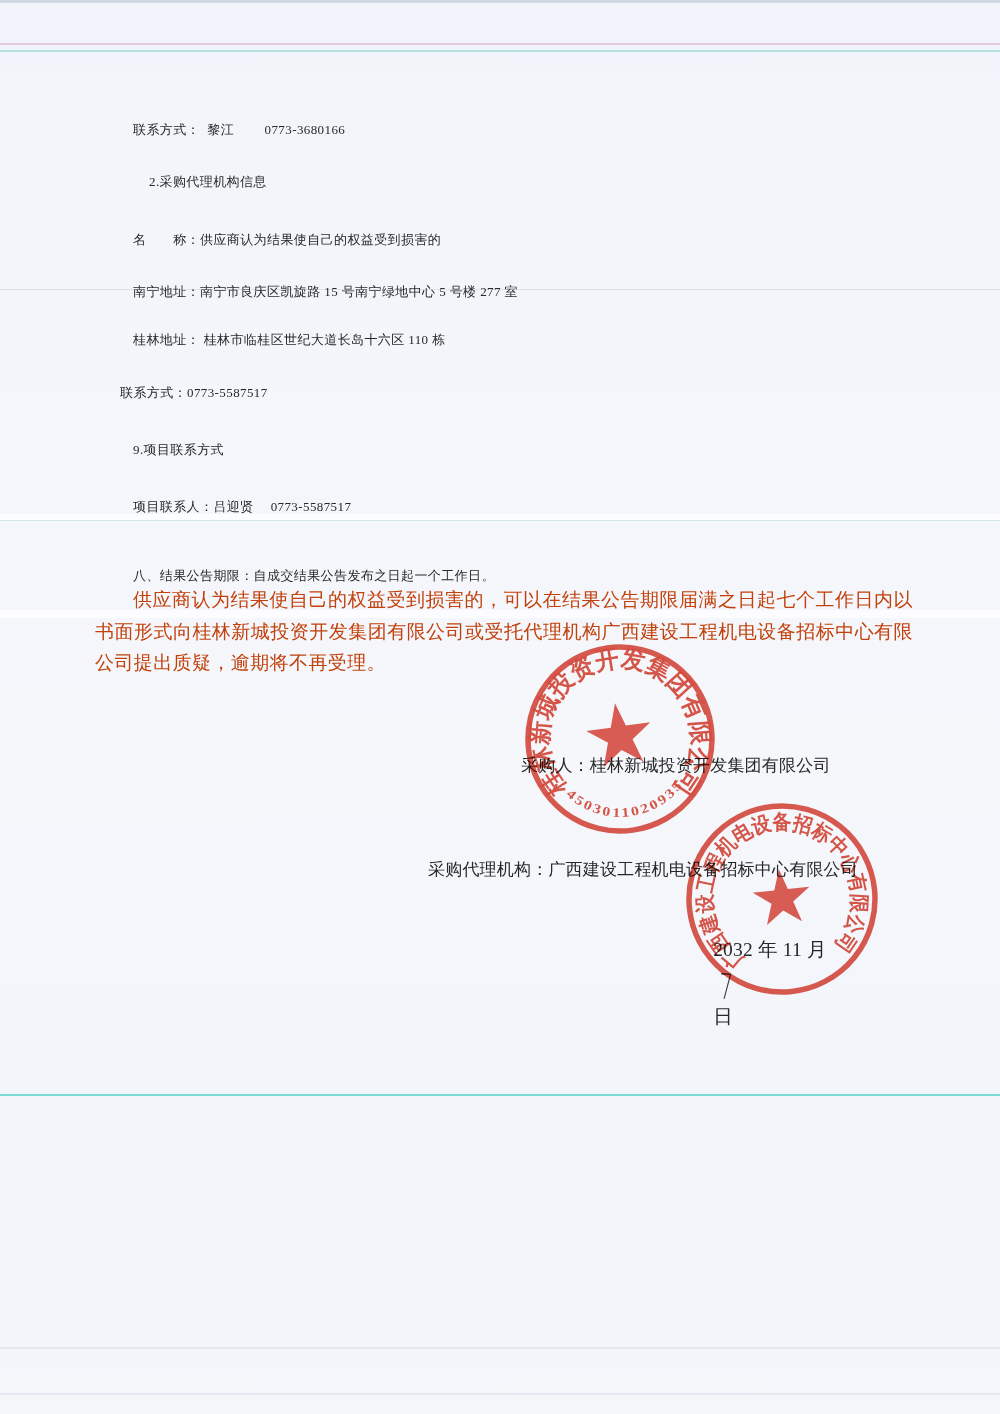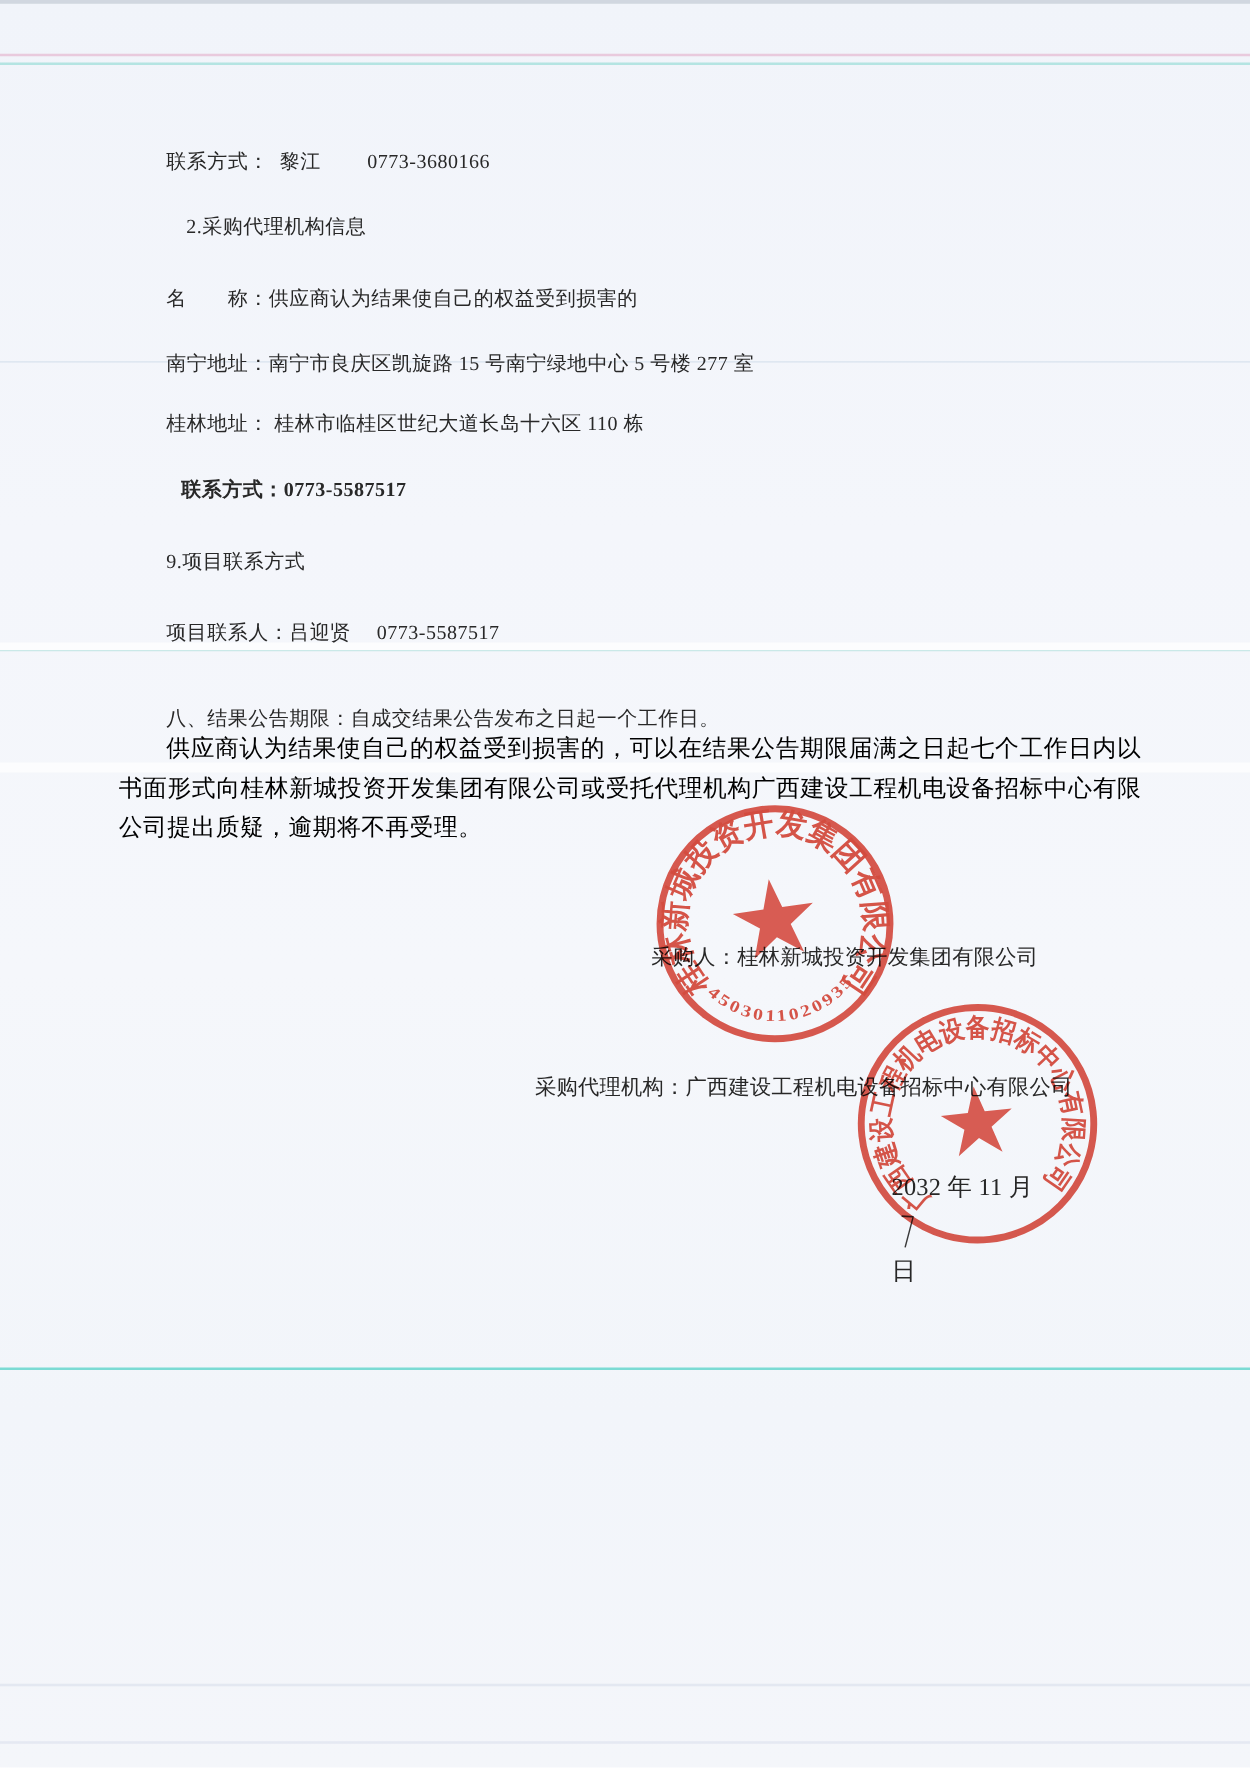--- a/index.html
+++ b/index.html
@@ -19,32 +19,32 @@
   .faint-line1{ top:289px; height:1px; background:rgba(205,218,232,.7); }
   .white-band1{ top:514px; height:6px; background:rgba(255,255,255,.75); }
   .cyan-line2 { top:520px; height:1px; background:rgba(160,220,214,.5); }
   .white-band2{ top:610px; height:8px; background:rgba(255,255,255,.7); }
   .cyan-line3 { top:1094px; height:2px; background:rgba(92,212,202,.8); }
   .faint-line2{ top:1347px; height:2px; background:rgba(214,220,233,.55); }
   .faint-line3{ top:1393px; height:2px; background:rgba(214,220,233,.5); }
 
   .line {
     position:absolute;
-    font-size:16px;
+    font-size:13px;
     line-height:24px;
     white-space:pre;
     color:#282828;
     letter-spacing:.4px;
   }
   .para {
     position:absolute;
     left:95px; top:584px; width:818px;
     font-size:19px; line-height:31.6px;
     text-align:justify; text-indent:38px;
-    color:#000000; letter-spacing:.4px;
+    color:#c2410c; letter-spacing:.4px;
   }
   .sign { position:absolute; font-size:17px; white-space:pre; color:#272727; letter-spacing:.2px; }
   .buyer-sign  { left:521px; top:754px; }
   .agency-sign { left:428px; top:858px; }
   .date-line   { left:703px; top:914px; font-size:19.5px; }
   .date-line .day {
     display:inline-block;
     font-family:"DejaVu Sans", sans-serif;
     font-size:35px; font-weight:300;
     transform:scaleX(.62) rotate(2deg) translateY(4px);
@@ -68,21 +68,21 @@
 <div class="scanline white-band2"></div>
 <div class="scanline cyan-line3"></div>
 <div class="scanline faint-line2"></div>
 <div class="scanline faint-line3"></div>
 
 <div class="line" style="left:133px; top:118px;">联系方式：  黎江　　 0773-3680166</div>
 <div class="line" style="left:149px; top:170px;">2.采购代理机构信息</div>
 <div class="line" style="left:133px; top:228px;">名　　称：供应商认为结果使自己的权益受到损害的</div>
 <div class="line" style="left:133px; top:280px;">南宁地址：南宁市良庆区凯旋路 15 号南宁绿地中心 5 号楼 277 室</div>
 <div class="line" style="left:133px; top:328px;">桂林地址： 桂林市临桂区世纪大道长岛十六区 110 栋</div>
-<div class="line" style="left:145px; top:381px;font-weight:bold;">联系方式：0773-5587517</div>
+<div class="line" style="left:120px; top:381px;">联系方式：0773-5587517</div>
 <div class="line" style="left:133px; top:438px;">9.项目联系方式</div>
 <div class="line" style="left:133px; top:495px;">项目联系人：吕迎贤　 0773-5587517</div>
 <div class="line" style="left:133px; top:552px;margin-top:12px;">八、结果公告期限：自成交结果公告发布之日起一个工作日。</div>
 
 <div class="para">供应商认为结果使自己的权益受到损害的，可以在结果公告期限届满之日起七个工作日内以书面形式向桂林新城投资开发集团有限公司或受托代理机构广西建设工程机电设备招标中心有限公司提出质疑，逾期将不再受理。</div>
 
 <div class="sign buyer-sign">采购人：桂林新城投资开发集团有限公司</div>
 <div class="sign agency-sign">采购代理机构：广西建设工程机电设备招标中心有限公司</div>
 <div class="sign date-line">
   <span>2032 年 11 月</span>

